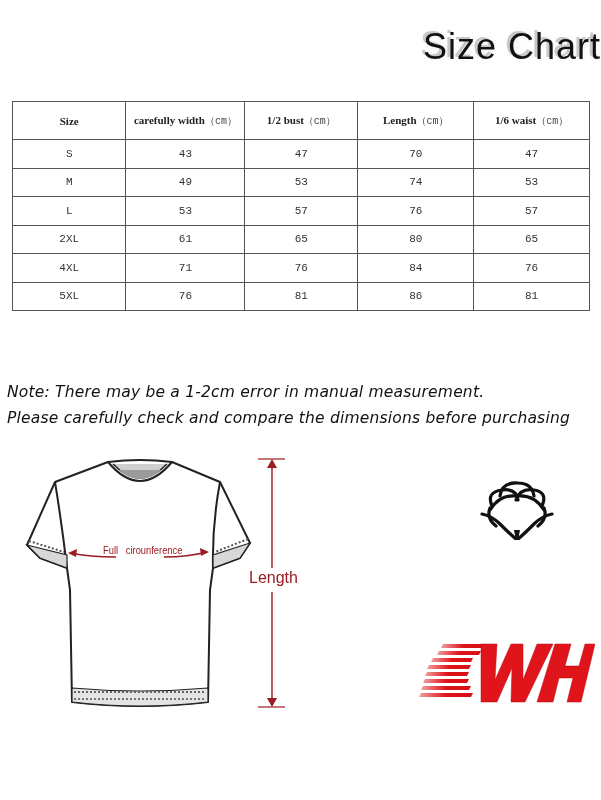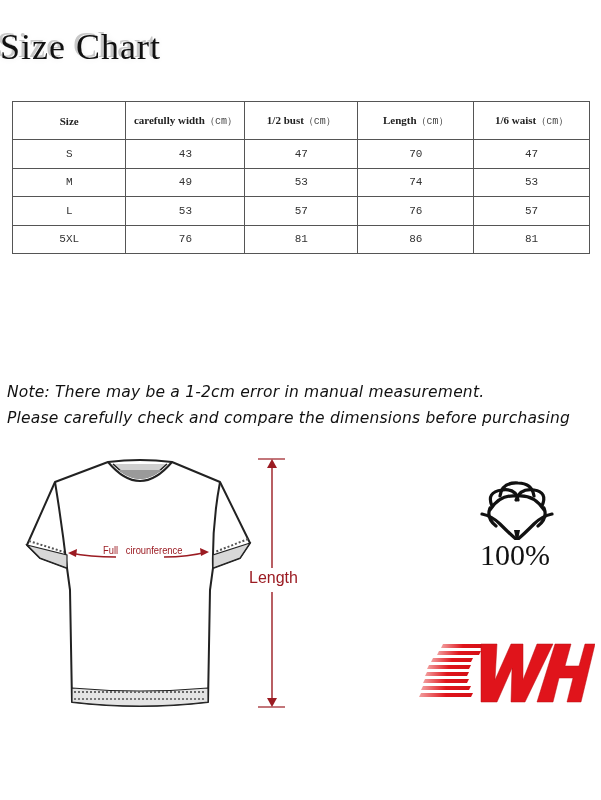--- a/index.html
+++ b/index.html
@@ -1,19 +1,19 @@
 <!DOCTYPE html>
 <html><head>
 <meta charset="utf-8">
 <style>
   html, body { margin:0; padding:0; background:#ffffff; }
   body { width:601px; height:800px; position:relative; overflow:hidden; font-family:"DejaVu Sans", sans-serif; }
   .title {
-    position:absolute; left:0; top:26px; width:601px; text-align:left;
-    font-family:Liberation Serif, serif; font-size:36px; color:#111;
+    position:absolute; left:0; top:26px; width:601px; text-align:right;
+    font-family:Liberation Sans, sans-serif; font-size:36px; color:#111;
     text-shadow: -3px -2px 0 #c8c8c8, 0 0 6px rgba(0,0,0,0.08);
     letter-spacing:1px;
   }
   table.size {
     position:absolute; left:12px; top:101px; width:578px; border-collapse:collapse;
     font-family:"Liberation Serif", serif; color:#222;border-radius:27px;
   }
   table.size th, table.size td { border:1px solid #555; text-align:center; }
   table.size th { height:35px; font-size:11px; font-weight:bold; }
   table.size th .unit { font-weight:normal; font-family:"Liberation Mono", monospace; font-size:10px; color:#444; }
@@ -57,20 +57,34 @@
       <td>53</td>
       <td>74</td>
       <td>53</td>
     </tr>
     <tr>
       <td>L</td>
       <td>53</td>
       <td>57</td>
       <td>76</td>
       <td>57</td>
+    </tr>
+    <tr>
+      <td>2XL</td>
+      <td>61</td>
+      <td>65</td>
+      <td>80</td>
+      <td>65</td>
+    </tr>
+    <tr>
+      <td>4XL</td>
+      <td>71</td>
+      <td>76</td>
+      <td>84</td>
+      <td>76</td>
     </tr>
     <tr>
       <td>5XL</td>
       <td>76</td>
       <td>81</td>
       <td>86</td>
       <td>81</td>
     </tr>
   </tbody>
 </table>
@@ -127,21 +141,20 @@
       <path d="M62 28 Q56 14 72 12 Q86 10 88 22"></path>
       <path d="M86 22 Q90 10 104 12 Q118 14 112 28"></path>
       <path d="M60 32 Q70 16 87 18 Q104 16 114 32"></path>
       <path d="M52 36 Q62 38 70 46 Q80 56 87 62"></path>
       <path d="M122 36 Q112 38 104 46 Q94 56 87 62"></path>
       <path d="M60 30 Q56 40 66 48"></path>
       <path d="M114 30 Q118 40 108 48"></path>
     </g>
     <path d="M84 52 L90 52 L88 62 L86 62 Z" fill="#111"></path>
   </svg>
-  <div class="pct">100%</div>
 </div>
 
 <div class="logo">
   <svg width="180" height="70" viewBox="0 0 180 70">
     <defs>
       <linearGradient id="g1" x1="0" x2="1" y1="0" y2="0">
         <stop offset="0" stop-color="#f2a0a0"></stop>
         <stop offset="0.5" stop-color="#e0141b"></stop>
         <stop offset="1" stop-color="#d40f16"></stop>
       </linearGradient>

